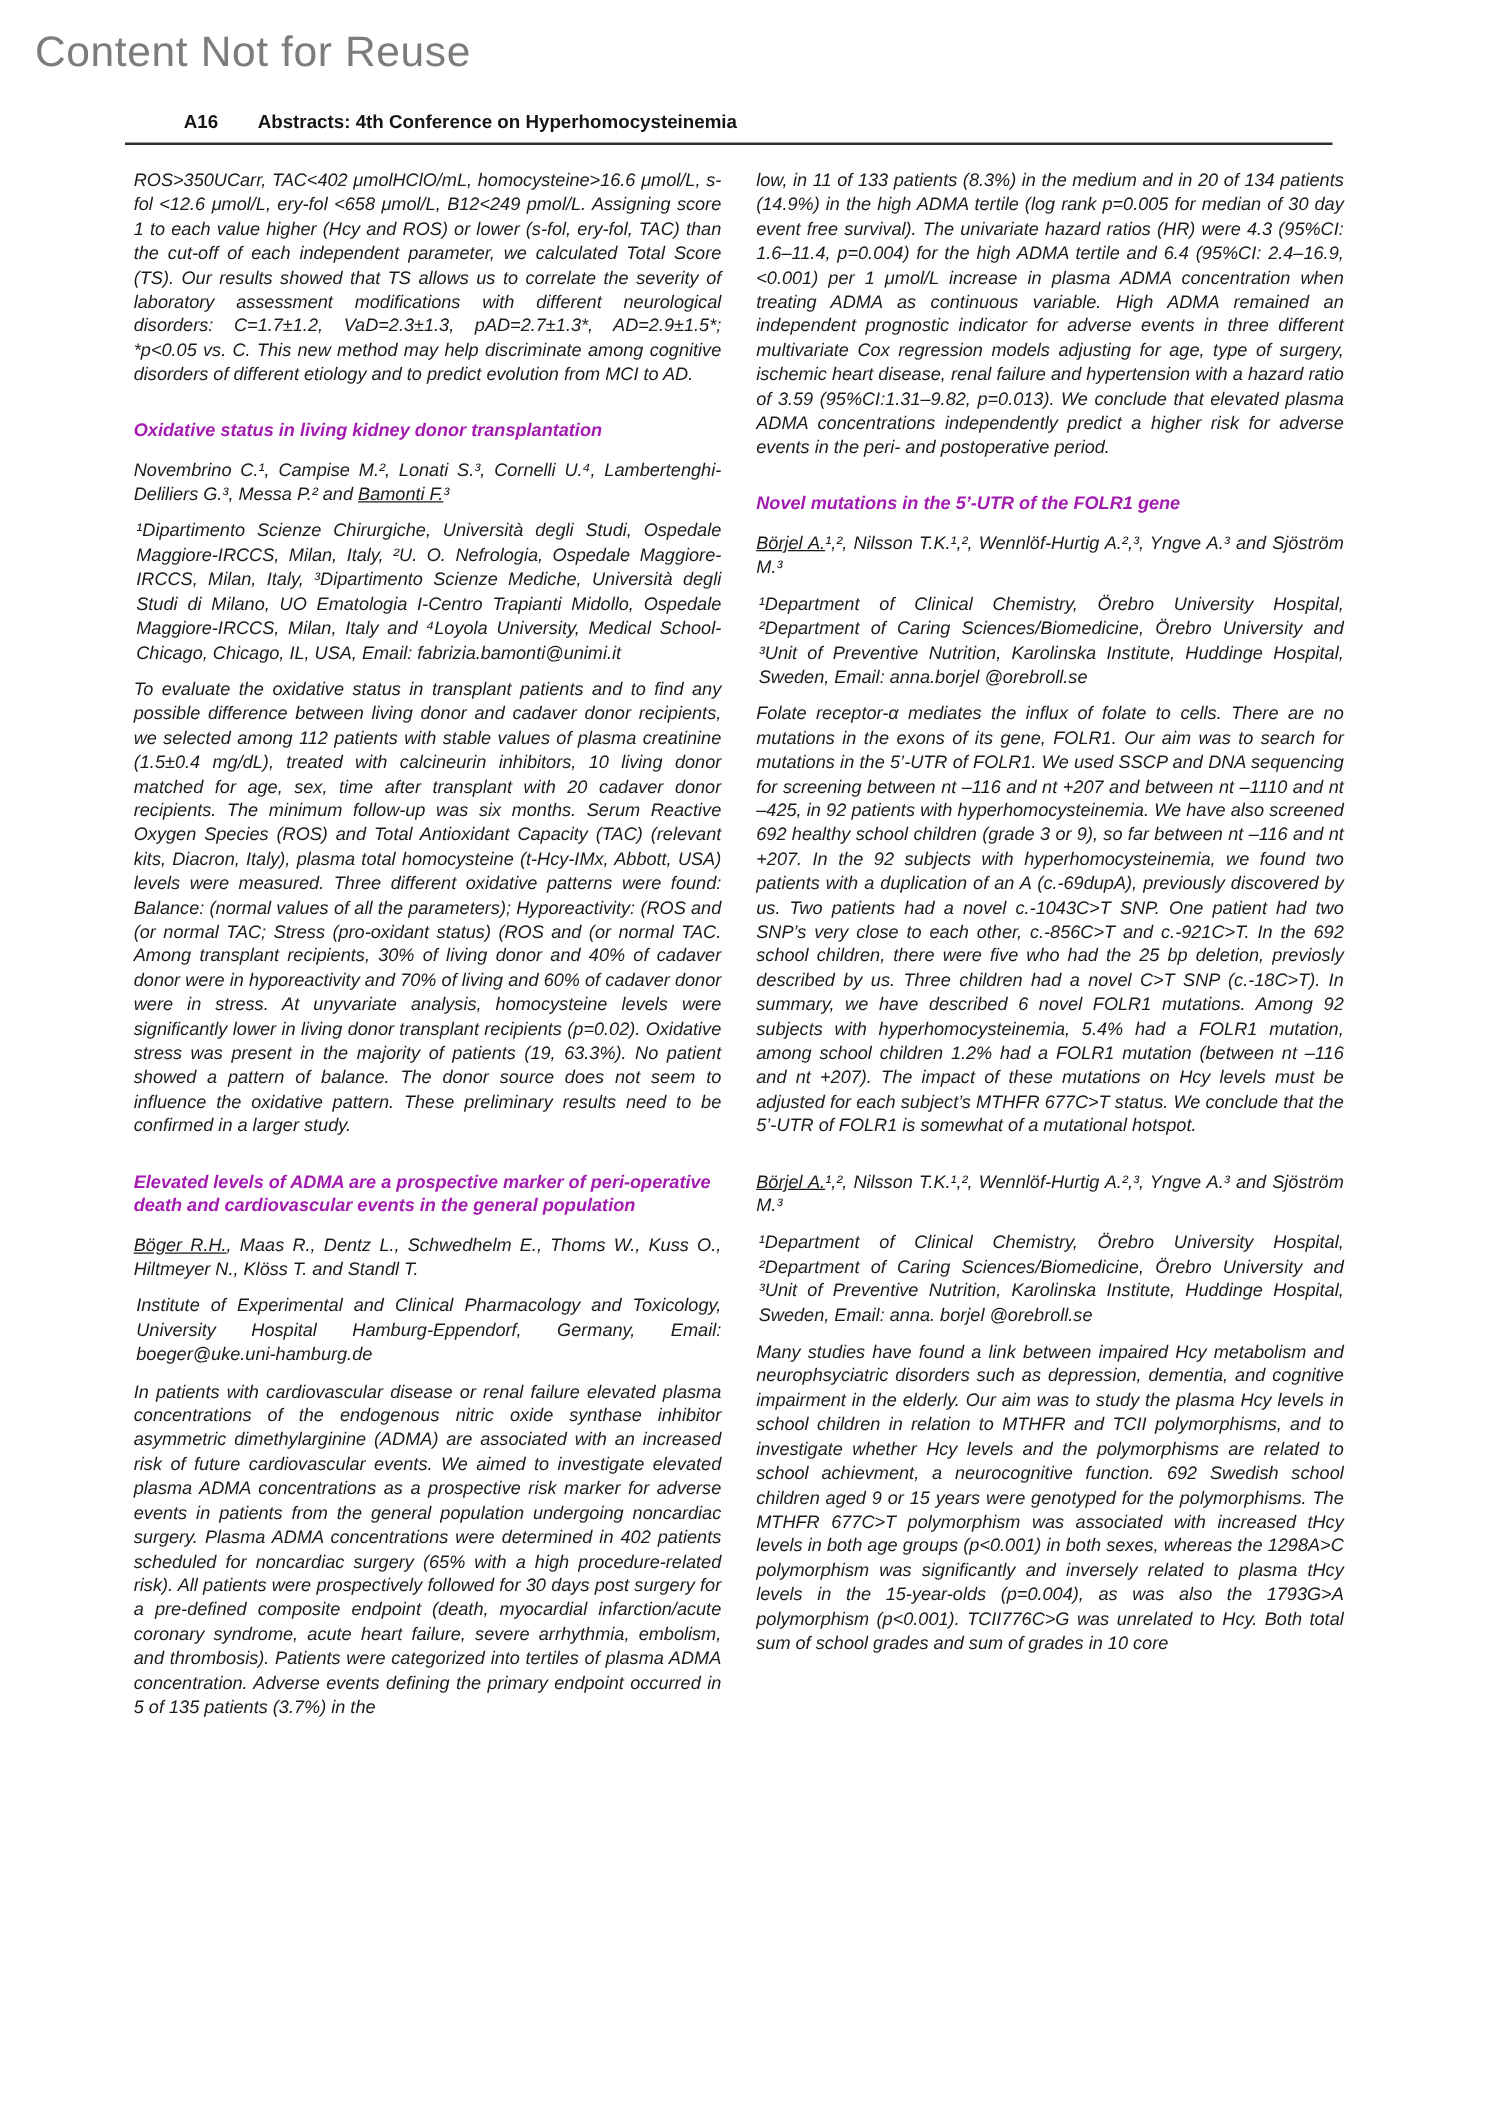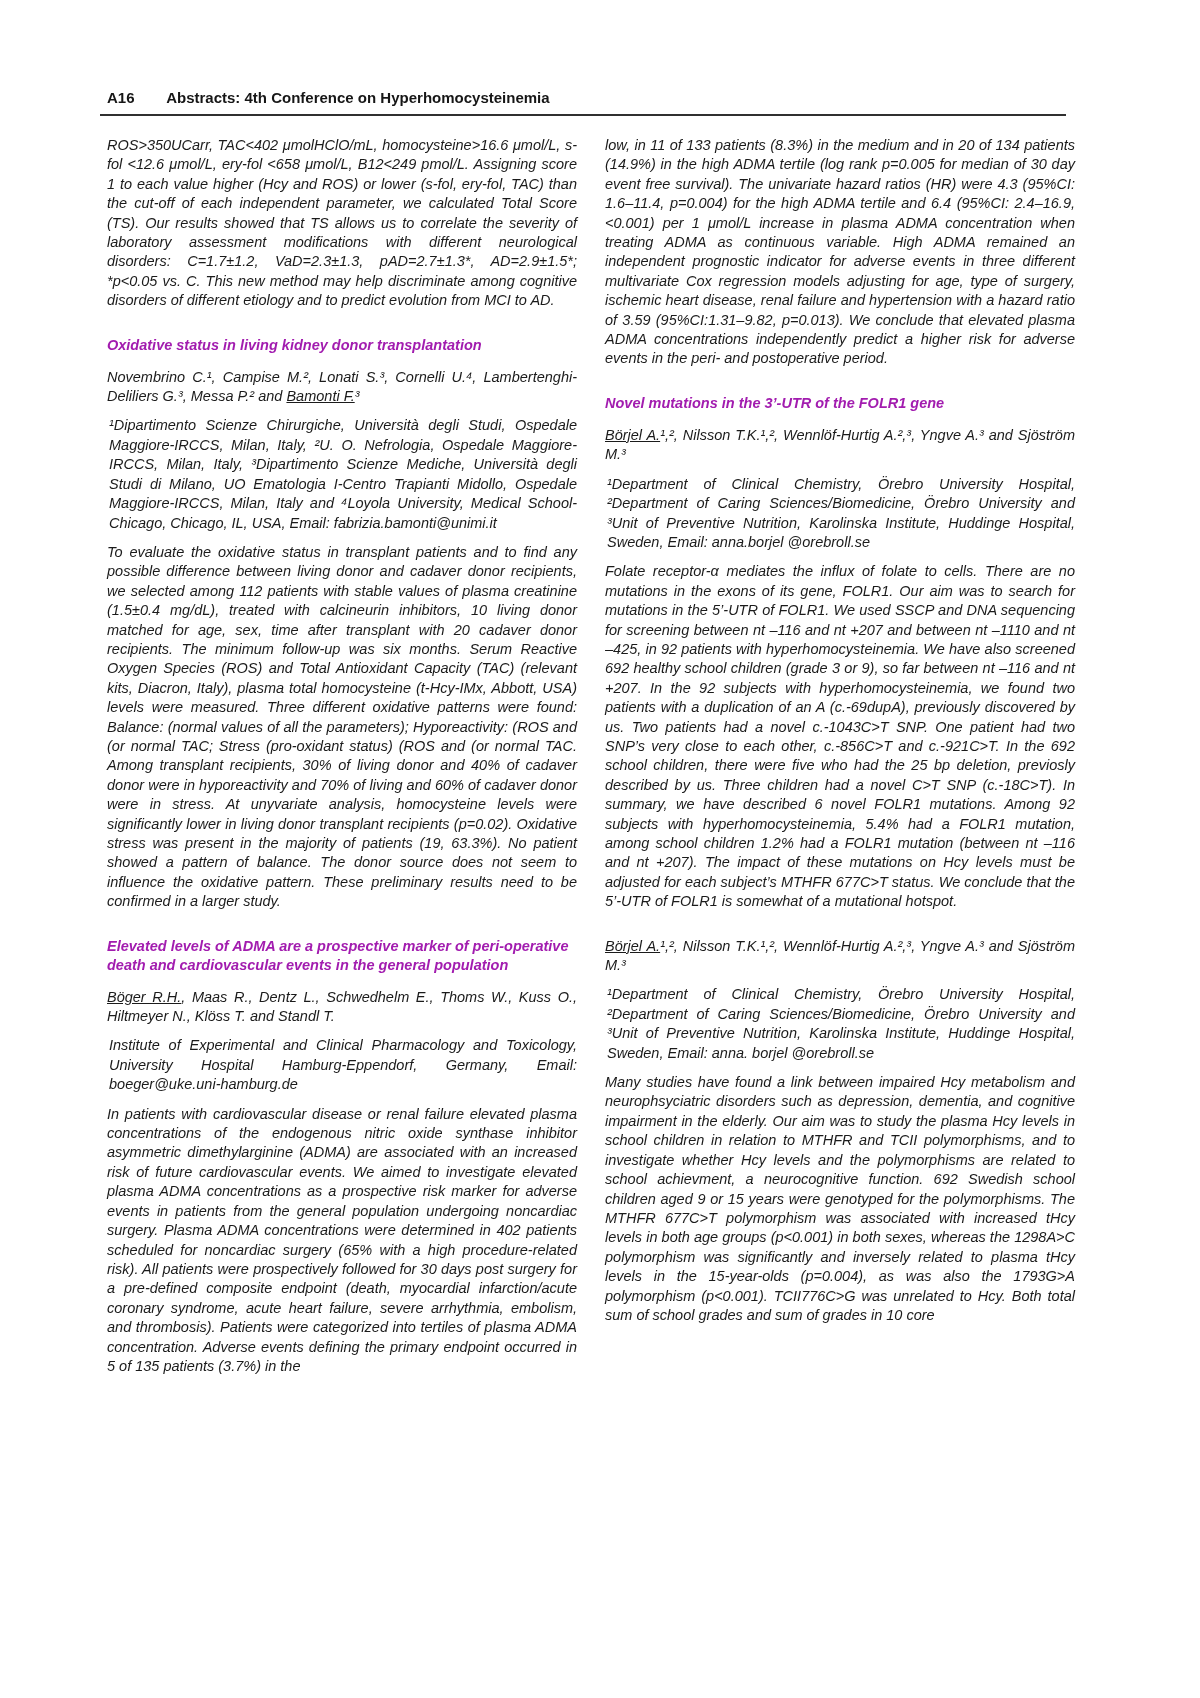--- a/index.html
+++ b/index.html
@@ -15,21 +15,21 @@
     position:absolute; left:28px; top:22px;
     font-size:34px; line-height:40px;
     color:#7c7c7c; letter-spacing:0.5px;
     white-space:nowrap;
   }
   .header {
     position:absolute; left:107px; top:89px;
     font-size:15px; font-weight:bold; color:#161616;
     white-space:nowrap;
   }
-  .page-num { margin-right:28px; }
+  .page-num { margin-right:28px;margin-left:40px; }
   .header-rule {
     position:absolute; left:100px; top:114px;
     width:966px; height:2px; background:#303030;
   }
   .col {
     position:absolute; top:136px; width:470px;
     font-size:14.5px; line-height:19.4px;
     text-align:justify;
     font-style:italic;
   }
@@ -43,20 +43,21 @@
   }
   .authors { margin:0 0 10px 0; }
   .affil   { margin:0 0 10px 2px; }
   .u { text-decoration:underline; }
 </style>
 </head>
 <body>
 
 <div class="page">
 
+  <div class="watermark">Content Not for Reuse</div>
 
   <div class="header">
     <span class="page-num">A16</span>
     <span class="header-title">Abstracts: 4th Conference on Hyperhomocysteinemia</span>
   </div>
   <div class="header-rule"></div>
 
   <div class="col col-left">
     <p class="body">ROS&gt;350UCarr, TAC&lt;402 μmolHClO/mL, homocysteine&gt;16.6 μmol/L, s-fol &lt;12.6 μmol/L, ery-fol &lt;658 μmol/L, B12&lt;249 pmol/L. Assigning score 1 to each value higher (Hcy and ROS) or lower (s-fol, ery-fol, TAC) than the cut-off of each independent parameter, we calculated Total Score (TS). Our results showed that TS allows us to correlate the severity of laboratory assessment modifications with different neurological disorders: C=1.7±1.2, VaD=2.3±1.3, pAD=2.7±1.3*, AD=2.9±1.5*; *p&lt;0.05 vs. C. This new method may help discriminate among cognitive disorders of different etiology and to predict evolution from MCI to AD.</p>
 
@@ -72,21 +73,21 @@
       <p class="authors"><span class="u">Böger R.H.</span><span>, Maas R., Dentz L., Schwedhelm E., Thoms W., Kuss O., Hiltmeyer N., Klöss T. and Standl T.</span></p>
       <p class="affil">Institute of Experimental and Clinical Pharmacology and Toxicology, University Hospital Hamburg-Eppendorf, Germany, Email: boeger@uke.uni-hamburg.de</p>
       <p class="body">In patients with cardiovascular disease or renal failure elevated plasma concentrations of the endogenous nitric oxide synthase inhibitor asymmetric dimethylarginine (ADMA) are associated with an increased risk of future cardiovascular events. We aimed to investigate elevated plasma ADMA concentrations as a prospective risk marker for adverse events in patients from the general population undergoing noncardiac surgery. Plasma ADMA concentrations were determined in 402 patients scheduled for noncardiac surgery (65% with a high procedure-related risk). All patients were prospectively followed for 30 days post surgery for a pre-defined composite endpoint (death, myocardial infarction/acute coronary syndrome, acute heart failure, severe arrhythmia, embolism, and thrombosis). Patients were categorized into tertiles of plasma ADMA concentration. Adverse events defining the primary endpoint occurred in 5 of 135 patients (3.7%) in the</p>
     </section>
   </div>
 
   <div class="col col-right">
     <p class="body">low, in 11 of 133 patients (8.3%) in the medium and in 20 of 134 patients (14.9%) in the high ADMA tertile (log rank p=0.005 for median of 30 day event free survival). The univariate hazard ratios (HR) were 4.3 (95%CI: 1.6–11.4, p=0.004) for the high ADMA tertile and 6.4 (95%CI: 2.4–16.9, &lt;0.001) per 1 μmol/L increase in plasma ADMA concentration when treating ADMA as continuous variable. High ADMA remained an independent prognostic indicator for adverse events in three different multivariate Cox regression models adjusting for age, type of surgery, ischemic heart disease, renal failure and hypertension with a hazard ratio of 3.59 (95%CI:1.31–9.82, p=0.013). We conclude that elevated plasma ADMA concentrations independently predict a higher risk for adverse events in the peri- and postoperative period.</p>
 
     <section class="abstract">
-      <h2 class="abs-title">Novel mutations in the 3’-UTR of the FOLR1 gene</h2>
+      <h2 class="abs-title">Novel mutations in the 5’-UTR of the FOLR1 gene</h2>
       <p class="authors"><span class="u">Börjel A.</span><span>¹,², Nilsson T.K.¹,², Wennlöf-Hurtig A.²,³, Yngve A.³ and Sjöström M.³</span></p>
       <p class="affil">¹Department of Clinical Chemistry, Örebro University Hospital, ²Department of Caring Sciences/Biomedicine, Örebro University and ³Unit of Preventive Nutrition, Karolinska Institute, Huddinge Hospital, Sweden, Email: anna.borjel @orebroll.se</p>
       <p class="body">Folate receptor-α mediates the influx of folate to cells. There are no mutations in the exons of its gene, FOLR1. Our aim was to search for mutations in the 5’-UTR of FOLR1. We used SSCP and DNA sequencing for screening between nt –116 and nt +207 and between nt –1110 and nt –425, in 92 patients with hyperhomocysteinemia. We have also screened 692 healthy school children (grade 3 or 9), so far between nt –116 and nt +207. In the 92 subjects with hyperhomocysteinemia, we found two patients with a duplication of an A (c.-69dupA), previously discovered by us. Two patients had a novel c.-1043C&gt;T SNP. One patient had two SNP’s very close to each other, c.-856C&gt;T and c.-921C&gt;T. In the 692 school children, there were five who had the 25 bp deletion, previosly described by us. Three children had a novel C&gt;T SNP (c.-18C&gt;T). In summary, we have described 6 novel FOLR1 mutations. Among 92 subjects with hyperhomocysteinemia, 5.4% had a FOLR1 mutation, among school children 1.2% had a FOLR1 mutation (between nt –116 and nt +207). The impact of these mutations on Hcy levels must be adjusted for each subject’s MTHFR 677C&gt;T status. We conclude that the 5’-UTR of FOLR1 is somewhat of a mutational hotspot.</p>
     </section>
 
     <section class="abstract">
       <p class="authors"><span class="u">Börjel A.</span><span>¹,², Nilsson T.K.¹,², Wennlöf-Hurtig A.²,³, Yngve A.³ and Sjöström M.³</span></p>
       <p class="affil">¹Department of Clinical Chemistry, Örebro University Hospital, ²Department of Caring Sciences/Biomedicine, Örebro University and ³Unit of Preventive Nutrition, Karolinska Institute, Huddinge Hospital, Sweden, Email: anna. borjel @orebroll.se</p>
       <p class="body">Many studies have found a link between impaired Hcy metabolism and neurophsyciatric disorders such as depression, dementia, and cognitive impairment in the elderly. Our aim was to study the plasma Hcy levels in school children in relation to MTHFR and TCII polymorphisms, and to investigate whether Hcy levels and the polymorphisms are related to school achievment, a neurocognitive function. 692 Swedish school children aged 9 or 15 years were genotyped for the polymorphisms. The MTHFR 677C&gt;T polymorphism was associated with increased tHcy levels in both age groups (p&lt;0.001) in both sexes, whereas the 1298A&gt;C polymorphism was significantly and inversely related to plasma tHcy levels in the 15-year-olds (p=0.004), as was also the 1793G&gt;A polymorphism (p&lt;0.001). TCII776C&gt;G was unrelated to Hcy. Both total sum of school grades and sum of grades in 10 core</p>
     </section>

